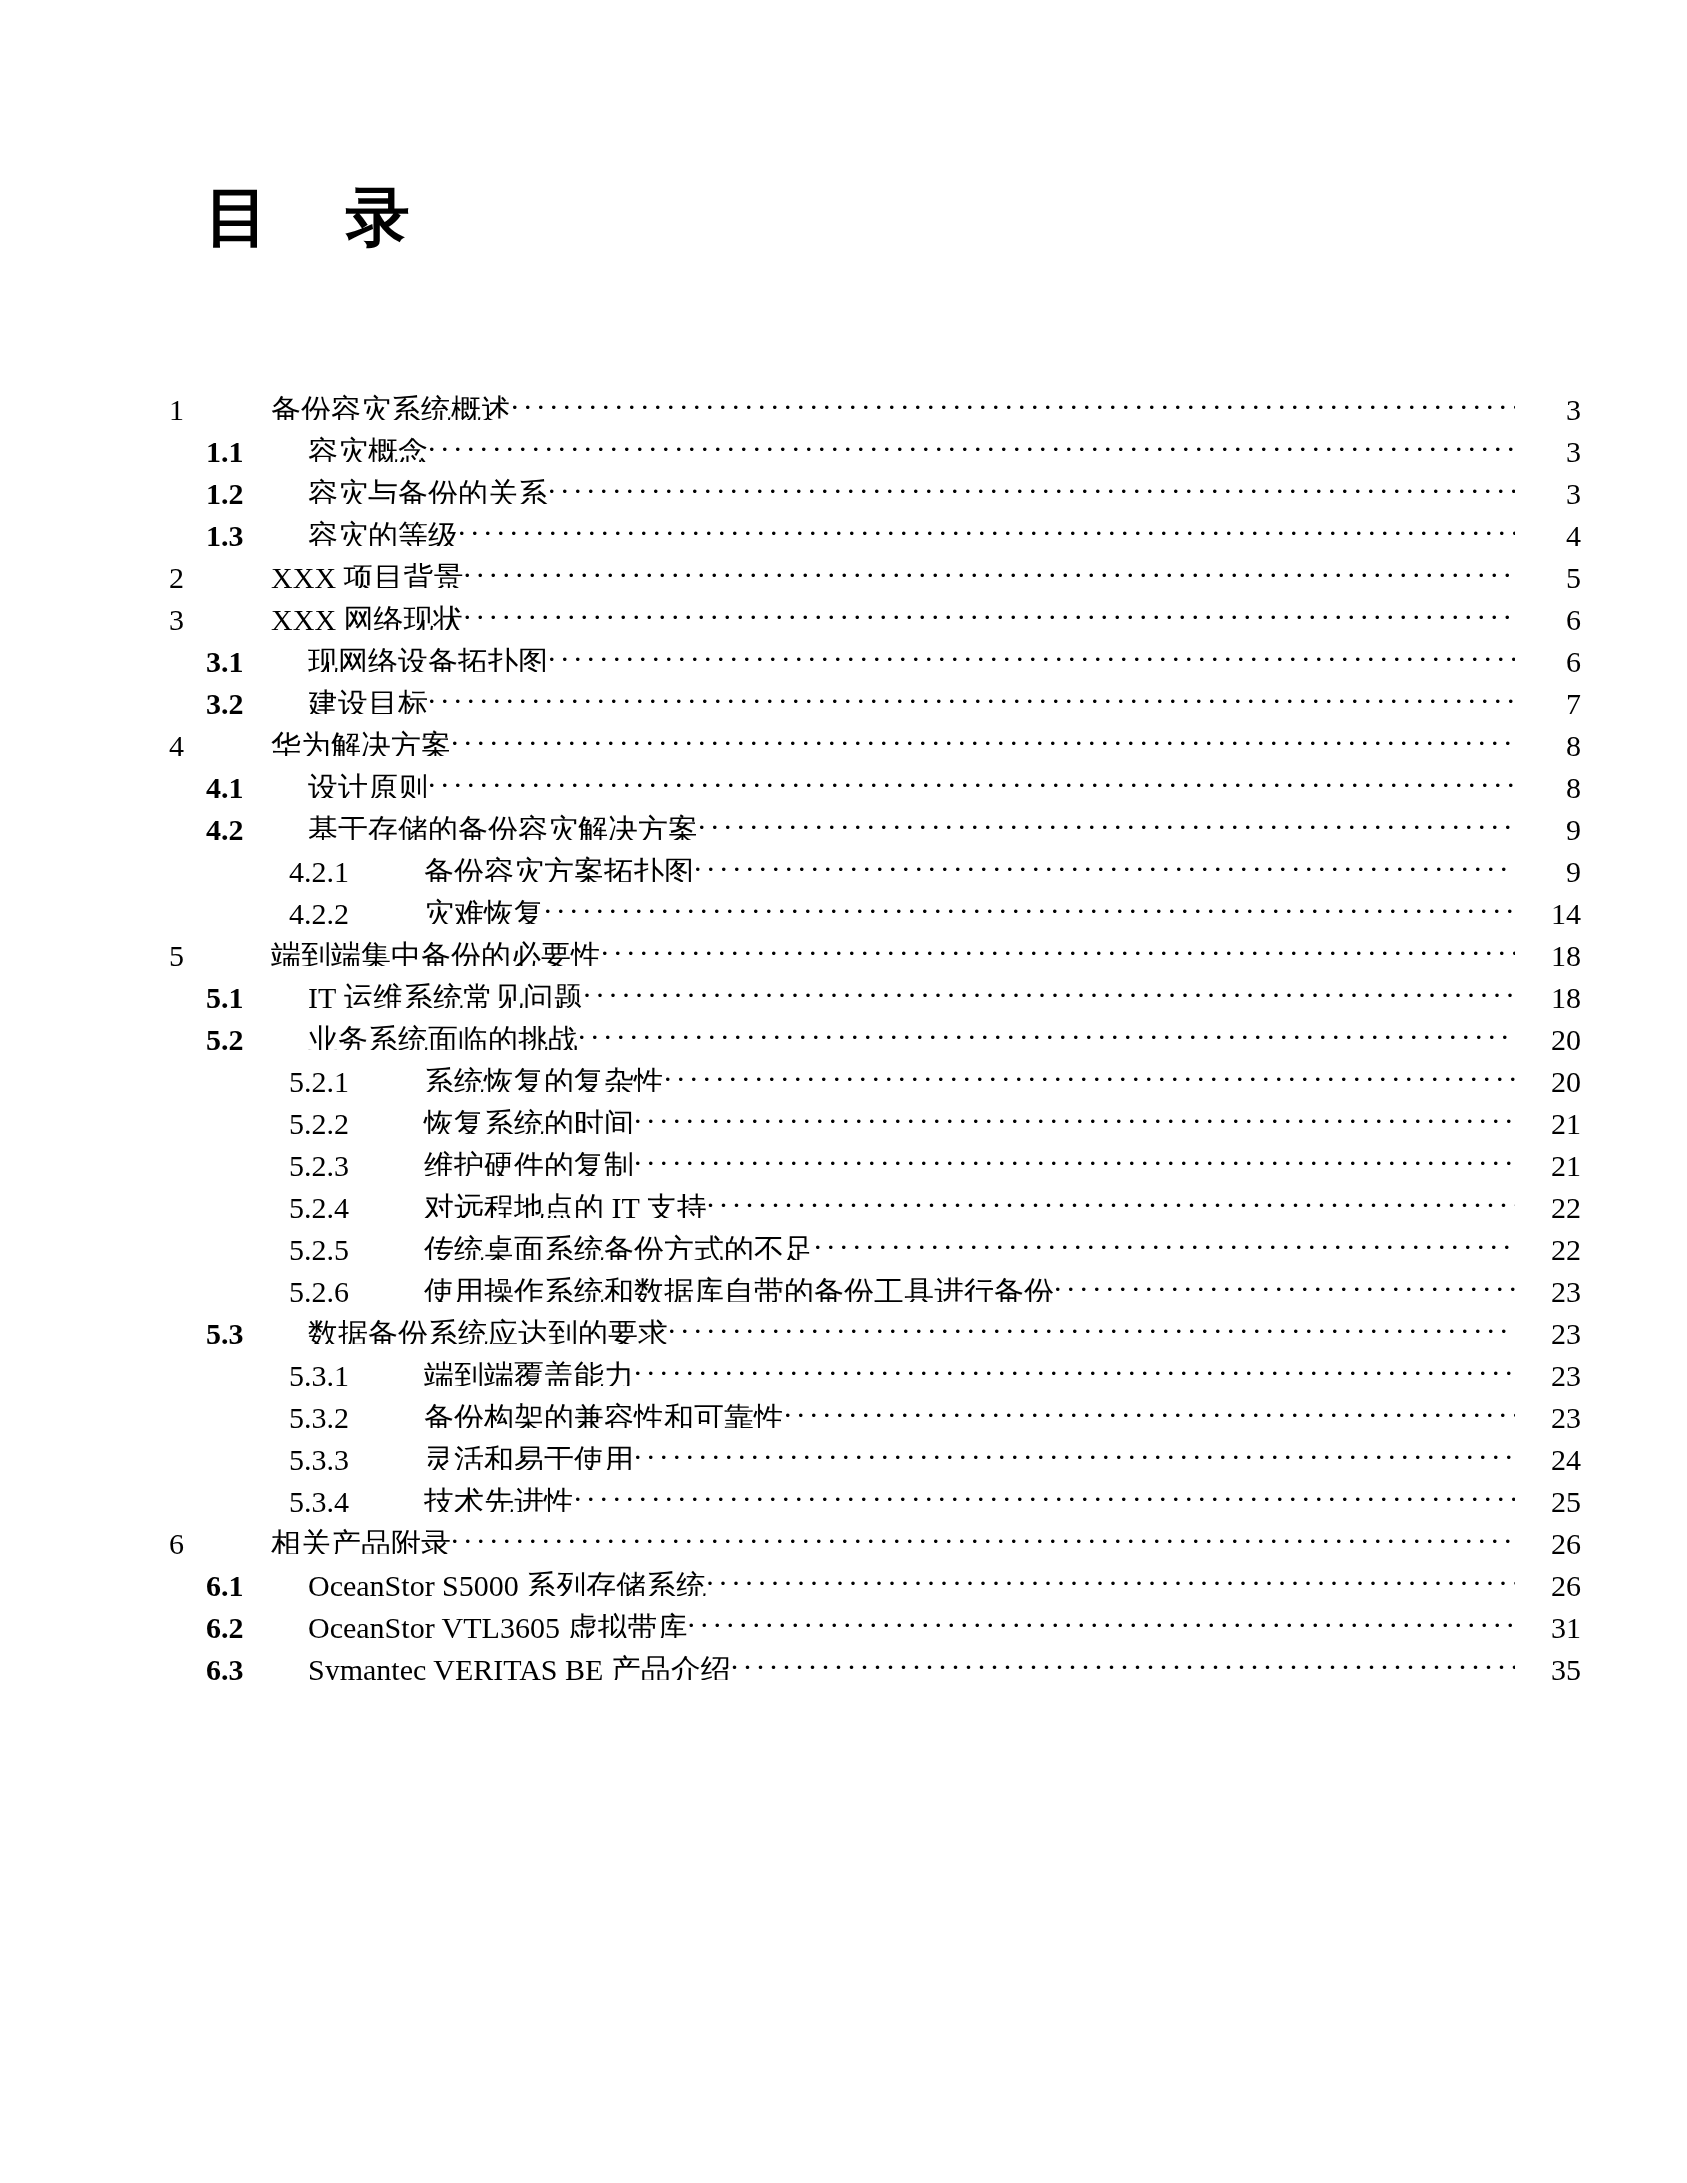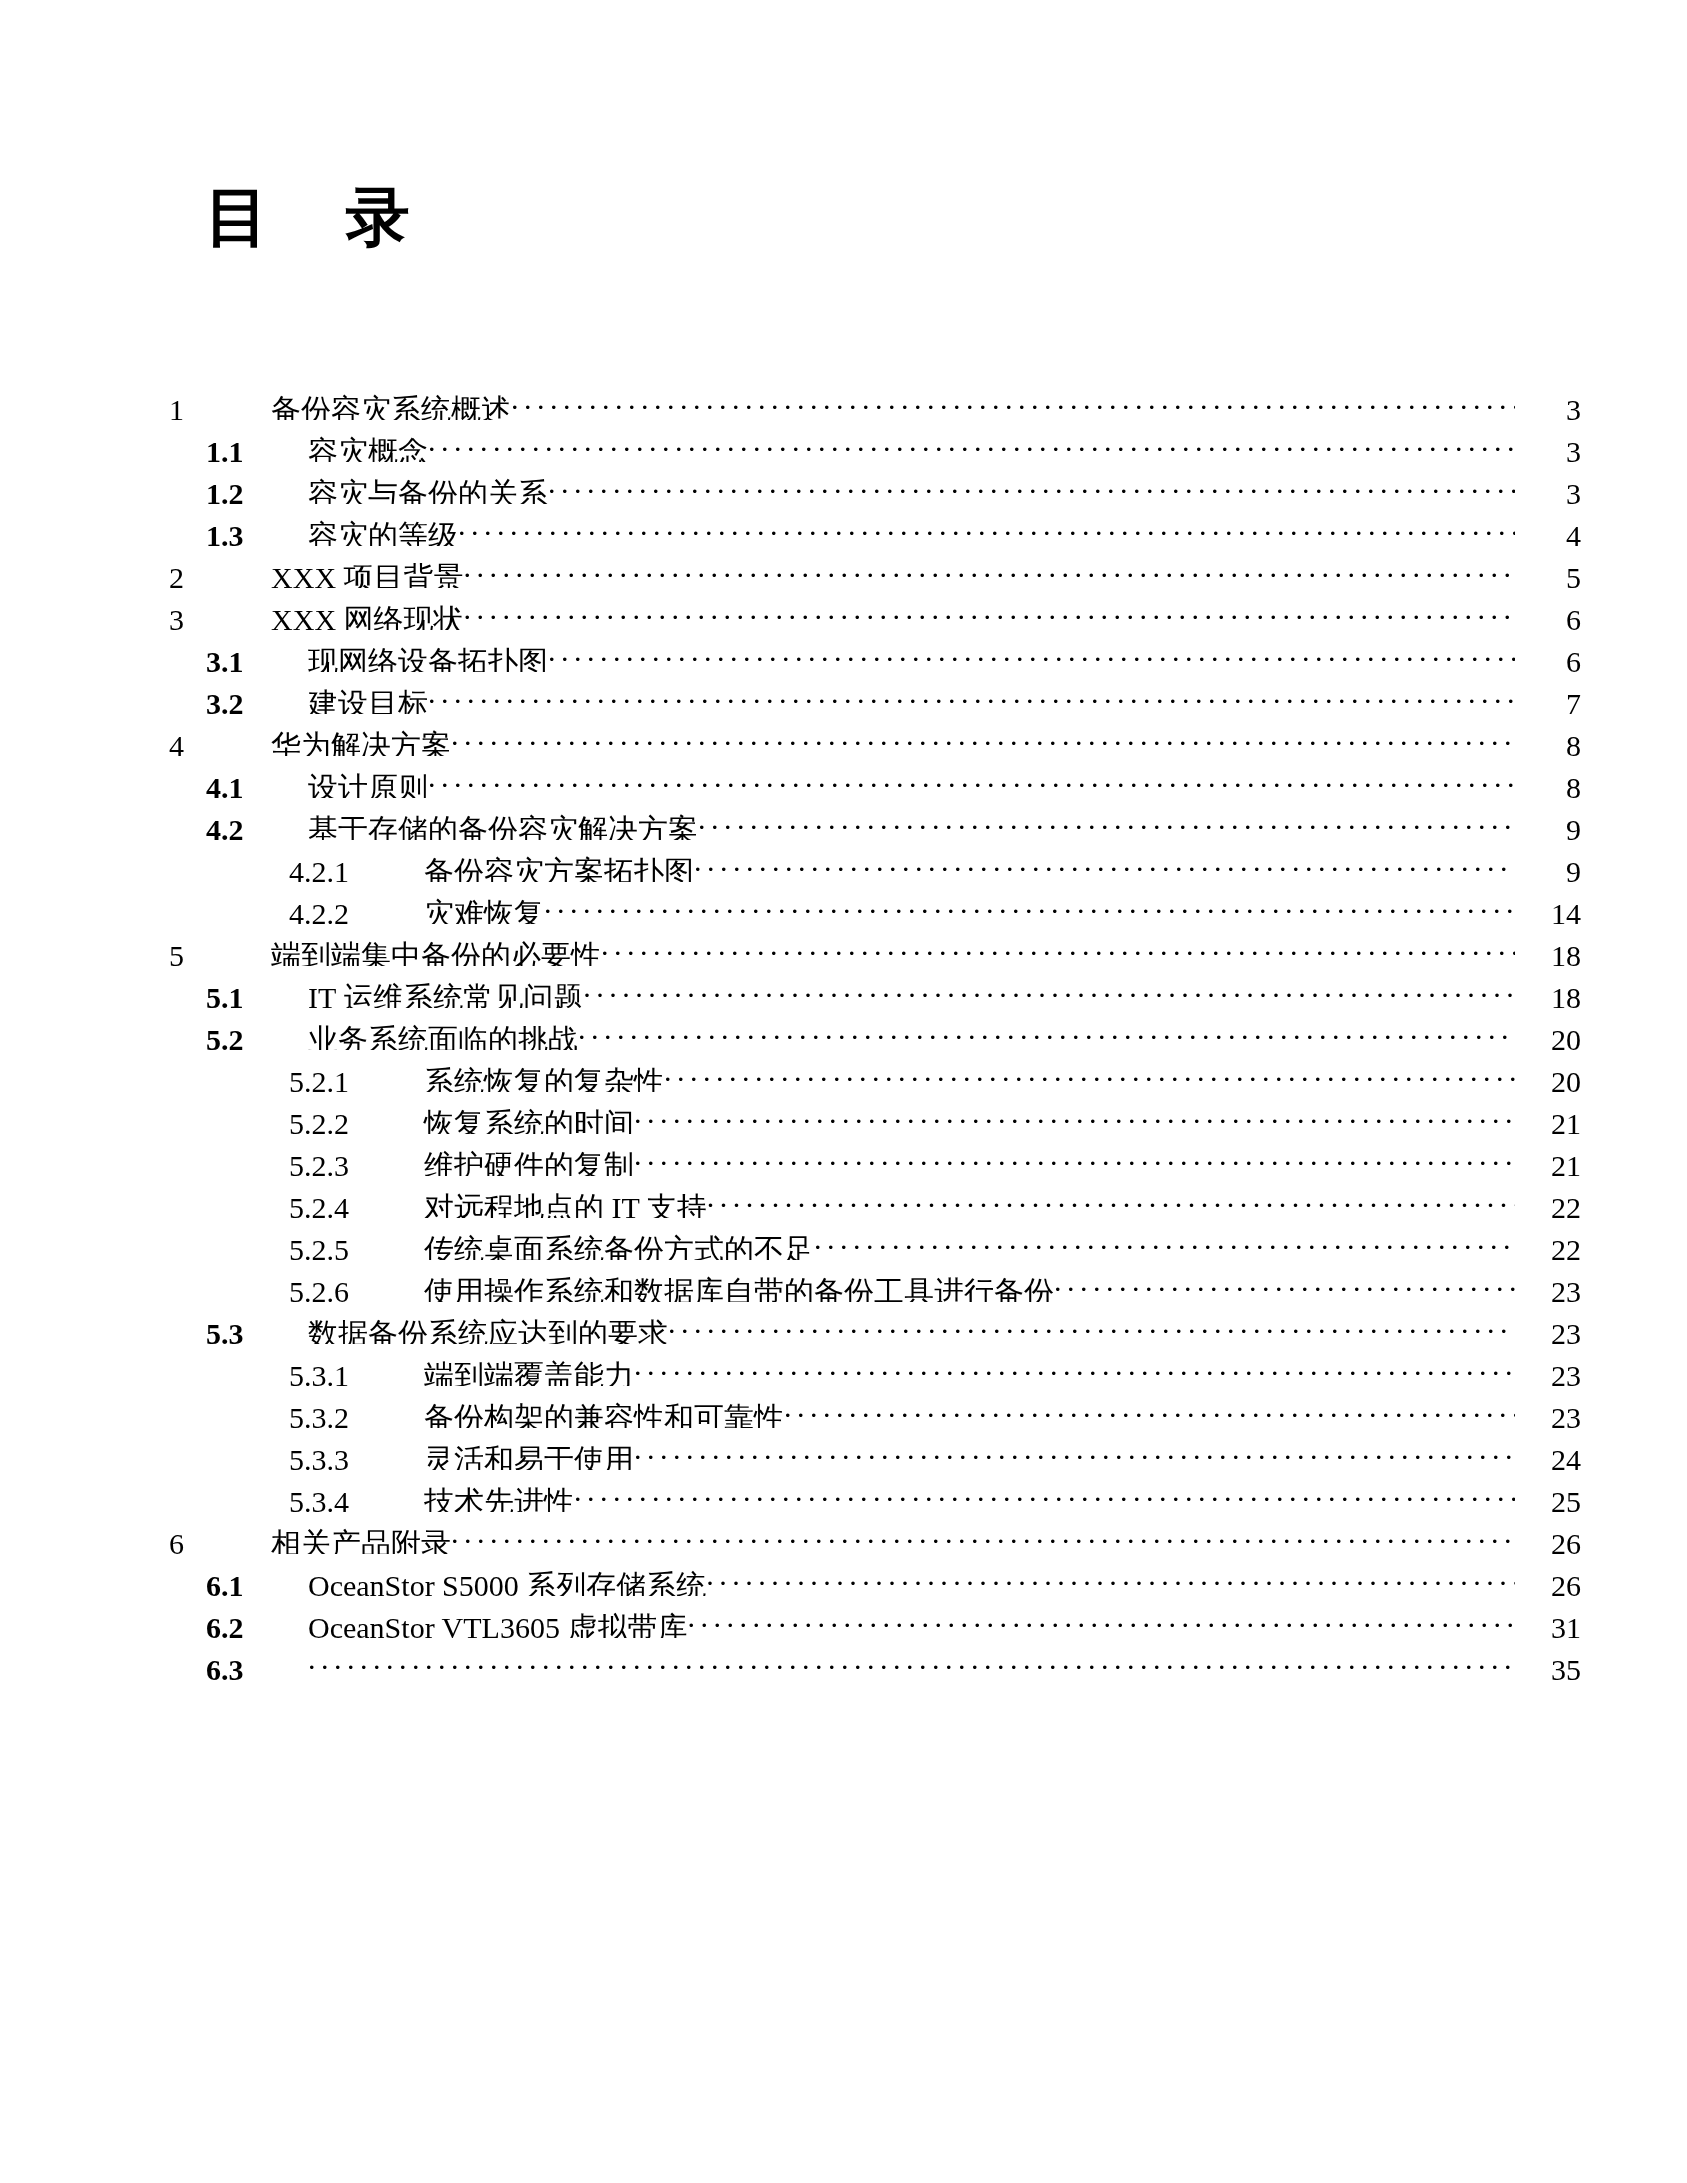--- a/index.html
+++ b/index.html
@@ -274,19 +274,20 @@
         <span class="toc-page">26</span>
       </div>
       <div class="toc-row lv2">
         <span class="toc-num">6.2</span>
         <span class="toc-text">OceanStor VTL3605 虚拟带库</span>
         <span class="toc-leader"></span>
         <span class="toc-page">31</span>
       </div>
       <div class="toc-row lv2">
         <span class="toc-num">6.3</span>
+        <span class="toc-text">Symantec VERITAS BE 产品介绍</span>
         <span class="toc-leader"></span>
         <span class="toc-page">35</span>
       </div>
     </div>
 
 </div>
 
 
 </body></html>

